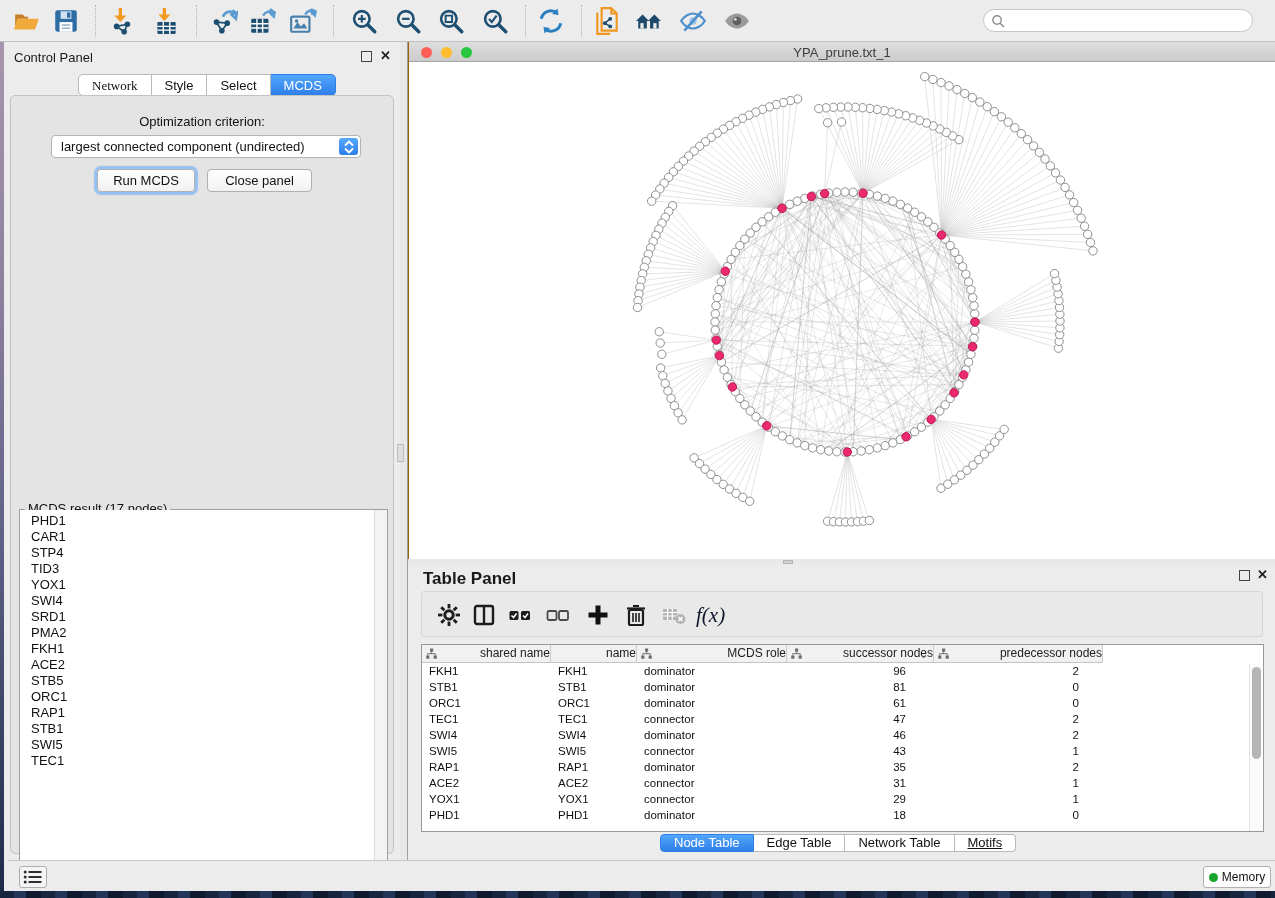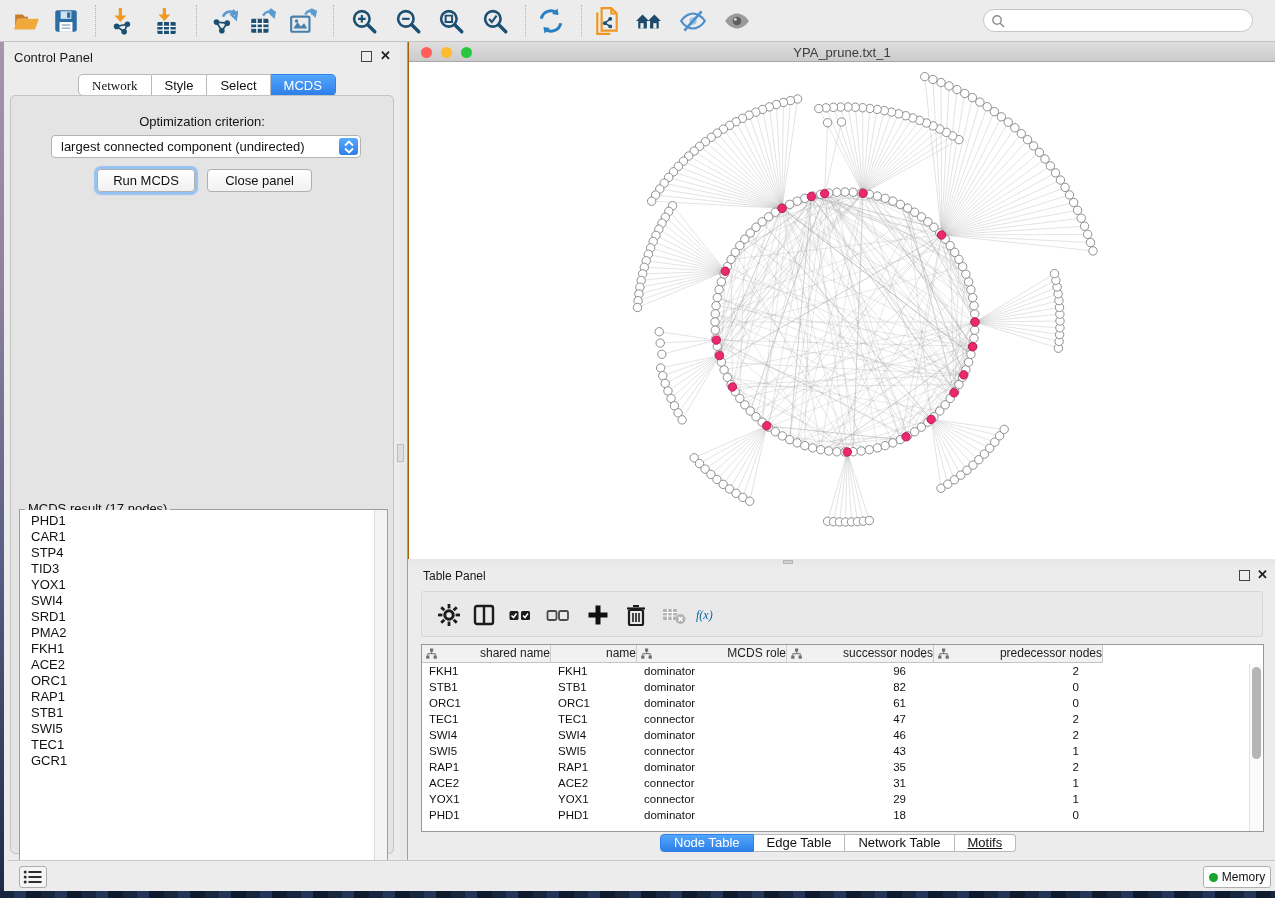--- a/index.html
+++ b/index.html
@@ -53,21 +53,21 @@
 
   
   .netwin { position:absolute; left:408px; top:42px; width:867px; height:517px; border-left:1px solid #a16207; }
   .net-titlebar { position:absolute; left:0; top:0; width:100%; height:20px; background:linear-gradient(#dedede,#cbcbcb); border-bottom:1px solid #a6a6a6; }
   .light { position:absolute; top:4.5px; width:11px; height:11px; border-radius:50%; }
   .net-title { position:absolute; left:0; top:3px; width:100%; text-align:center; font-size:13px; color:#3c3c3c; }
   .net-canvas { position:absolute; left:0; top:20px; width:867px; height:497px; background:#fff; }
 
   
   .tpanel { position:absolute; left:408px; top:565px; width:867px; height:295px; background:#ececec; }
-  .tpanel-title { position:absolute; left:15px; top:4px; font-size:12px; color:#1a1a1a; }
+  .tpanel-title { position:absolute; left:15px; top:4px; font-size:17px; color:#1a1a1a;font-weight:bold; }
   .tp-toolbar { position:absolute; left:13px; top:26px; width:842px; height:46px; background:#e9e9e9; border:1px solid #d6d6d6; border-radius:3px; }
   .tpicon { position:absolute; top:11px; width:24px; height:24px; }
   .table { position:absolute; left:13px; top:79px; width:843px; height:188px; background:#fff; border:1px solid #999; }
   .thead { display:flex; height:18px; background:#f1f1f1; border-bottom:1px solid #c4c4c4; }
   .th { position:relative; height:18px; border-right:1px solid #ccc; font-size:12px; color:#222; text-align:right; line-height:17px; }
   .th .treeicon { position:absolute; left:4px; top:3px; }
   .th .sort { position:absolute; right:5px; top:1px; font-size:10px; color:#555; }
   .tbody { position:absolute; left:0; top:18px; width:100%; height:160px; overflow:hidden; }
   .tr { display:flex; height:16px; }
   .td { font-size:11.5px; color:#111; line-height:16px; white-space:nowrap; }
@@ -234,26 +234,26 @@
             <li>PHD1</li>
             <li>CAR1</li>
             <li>STP4</li>
             <li>TID3</li>
             <li>YOX1</li>
             <li>SWI4</li>
             <li>SRD1</li>
             <li>PMA2</li>
             <li>FKH1</li>
             <li>ACE2</li>
+            <li>STB5</li>
             <li>ORC1</li>
             <li>RAP1</li>
             <li>STB1</li>
             <li>SWI5</li>
             <li>TEC1</li>
-            <li>GCR1</li>
           </ul>
         <div class="mcds-scroll"></div>
       </div>
     </div>
   </div>
 
   <div class="vsplit">
       <div class="grip"></div>
     </div>
 
@@ -970,21 +970,21 @@
           <line x1="9" y1="10" x2="9" y2="19" stroke="#1c1c1c" stroke-width="1.6"></line>
           <line x1="12" y1="10" x2="12" y2="19" stroke="#1c1c1c" stroke-width="1.6"></line>
           <line x1="15" y1="10" x2="15" y2="19" stroke="#1c1c1c" stroke-width="1.6"></line>
         </svg>
       <svg class="tpicon" style="left:240px" viewBox="0 0 24 24">
           <rect x="1" y="6" width="14" height="11" rx="1" fill="#b3b3b3"></rect>
           <path d="M1 9.5h14M1 13h14M5.6 6v11M10.3 6v11" stroke="#fff" stroke-width="1.2"></path>
           <circle cx="18.5" cy="16" r="5" fill="#b3b3b3"></circle>
           <path d="M16.5 14l4 4M20.5 14l-4 4" stroke="#fff" stroke-width="1.6"></path>
         </svg>
-      <div class="tpicon" style="left:274px; width:40px; font-family:'Liberation Serif',serif; font-style:italic; font-size:12px; color:#0369a1; line-height:24px;">f(x)</div>
+      <div class="tpicon" style="left:274px; width:40px; font-family:'Liberation Serif',serif; font-style:italic; font-size:21px; color:#0f172a; line-height:24px;">f(x)</div>
     </div>
 
     <div class="table">
       <div class="thead" id="thead">
           <div class="th" style="width: 129px;"><svg class="treeicon" width="11" height="12" viewBox="0 0 11 12">
               <g fill="#6e6e6e">
                 <rect x="4" y="0.5" width="3.2" height="3.2"></rect>
                 <rect x="0.2" y="7.5" width="3.2" height="3.2"></rect>
                 <rect x="7.6" y="7.5" width="3.2" height="3.2"></rect>
               </g>
@@ -1022,21 +1022,21 @@
             <div class="td" style="width: 129px; padding: 0px 0px 0px 7px;">FKH1</div>
             <div class="td" style="width: 86px; padding: 0px 0px 0px 7px;">FKH1</div>
             <div class="td" style="width: 150px; padding: 0px 0px 0px 7px;">dominator</div>
             <div class="td num" style="width: 147px; padding: 0px 28px 0px 0px;">96</div>
             <div class="td num" style="width: 169px; padding: 0px 24px 0px 0px;">2</div>
           </div>
           <div class="tr">
             <div class="td" style="width: 129px; padding: 0px 0px 0px 7px;">STB1</div>
             <div class="td" style="width: 86px; padding: 0px 0px 0px 7px;">STB1</div>
             <div class="td" style="width: 150px; padding: 0px 0px 0px 7px;">dominator</div>
-            <div class="td num" style="width: 147px; padding: 0px 28px 0px 0px;">82</div>
+            <div class="td num" style="width: 147px; padding: 0px 28px 0px 0px;">81</div>
             <div class="td num" style="width: 169px; padding: 0px 24px 0px 0px;">0</div>
           </div>
           <div class="tr">
             <div class="td" style="width: 129px; padding: 0px 0px 0px 7px;">ORC1</div>
             <div class="td" style="width: 86px; padding: 0px 0px 0px 7px;">ORC1</div>
             <div class="td" style="width: 150px; padding: 0px 0px 0px 7px;">dominator</div>
             <div class="td num" style="width: 147px; padding: 0px 28px 0px 0px;">61</div>
             <div class="td num" style="width: 169px; padding: 0px 24px 0px 0px;">0</div>
           </div>
           <div class="tr">

